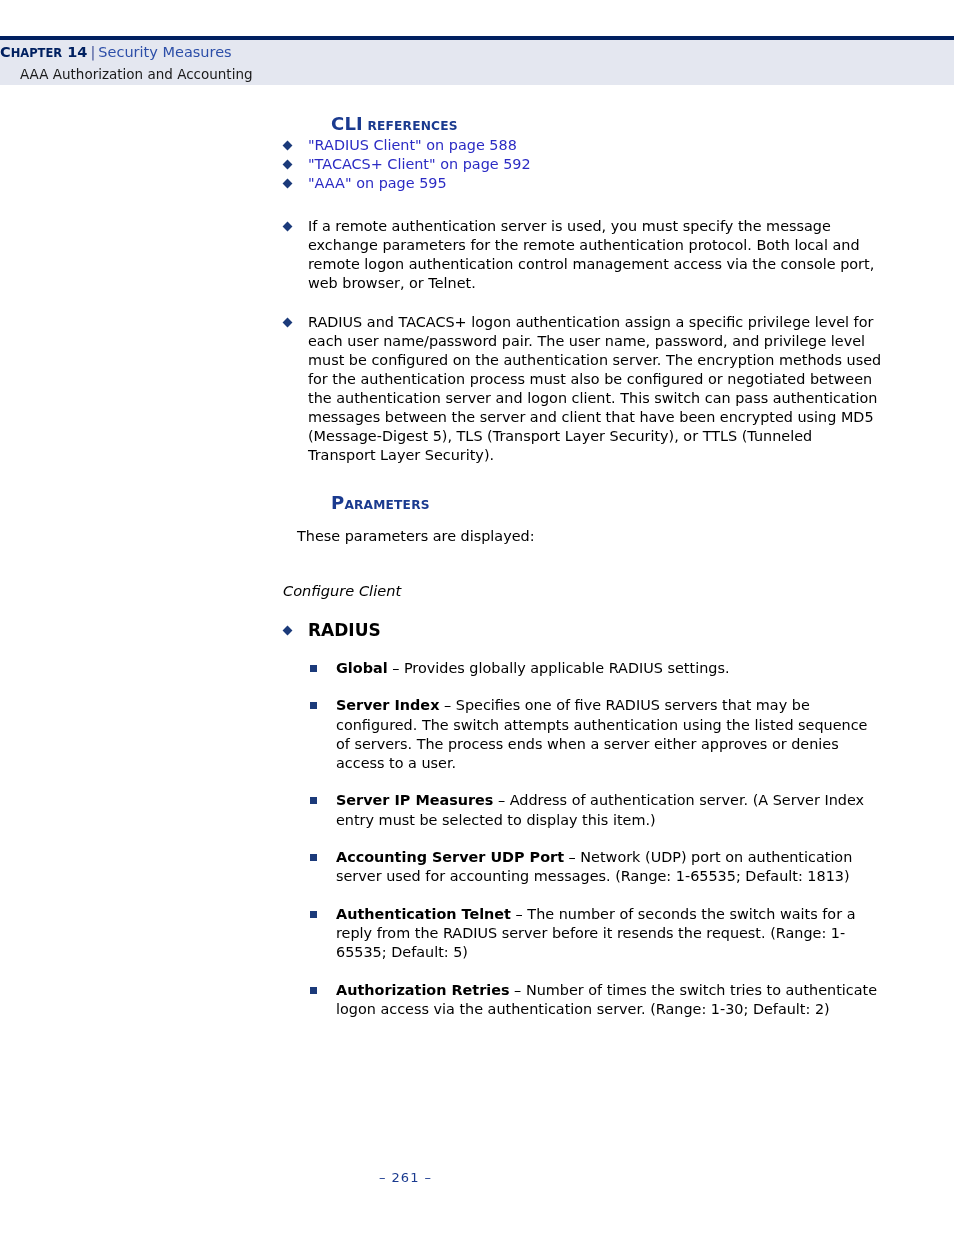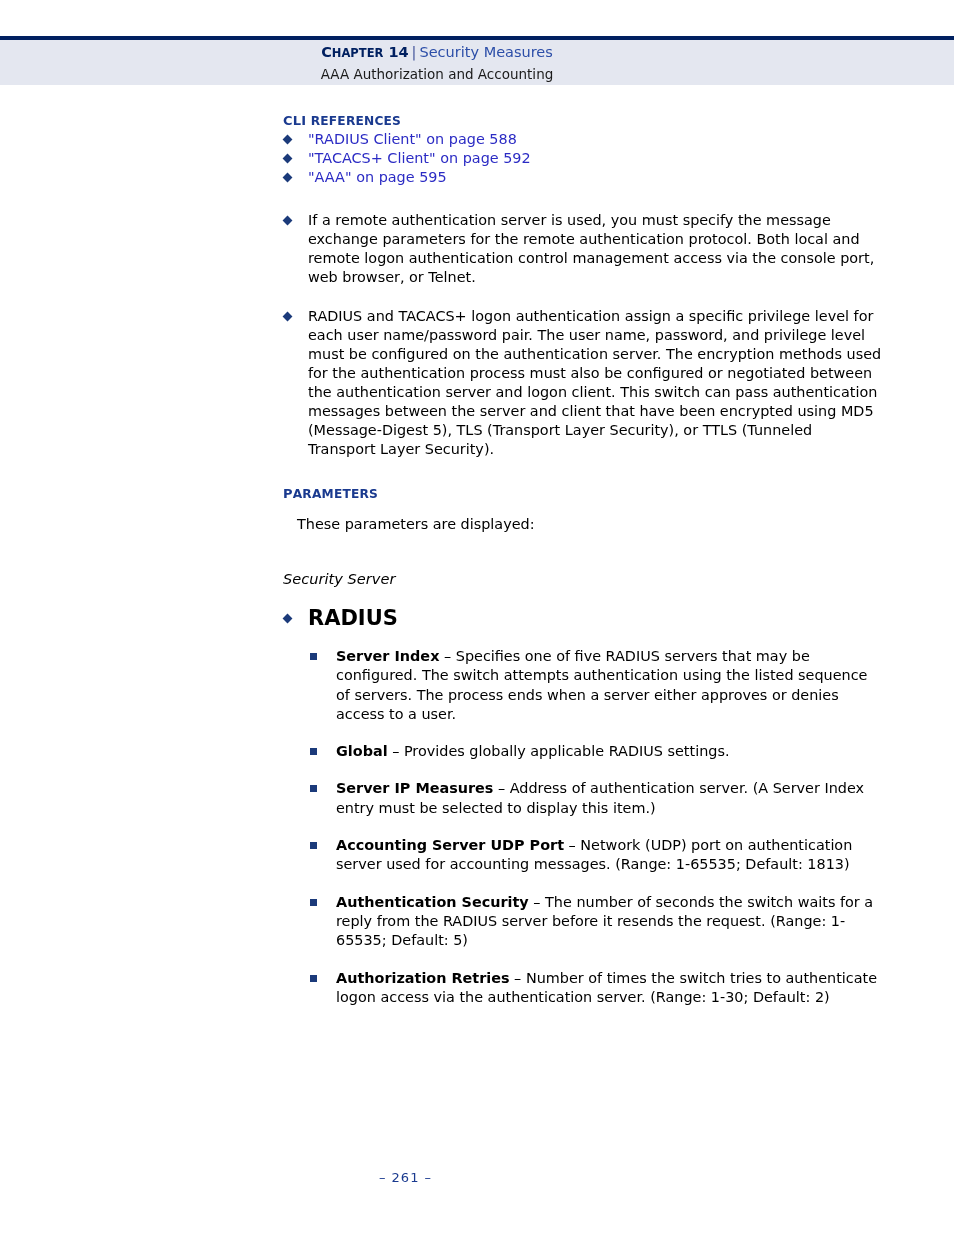--- a/index.html
+++ b/index.html
@@ -31,21 +31,21 @@
     left: 0;
     width: 954px;
     height: 45px;
     background: #e4e7f0;
   }
   .header-lines {
     position: absolute;
     top: 42px;
     left: 0;
     width: 874px;
-    text-align: center;
+    text-align: left;
     line-height: 21px;
   }
   .hdr-line1 {
     font-size: 14.5px;
     color: #1a3a8f;
     white-space: nowrap;
   }
   .hdr-chapter {
     font-weight: bold;
     color: #002060;
@@ -58,39 +58,41 @@
     color: #44559b;
     padding: 0 3px;
   }
   .hdr-sectitle {
     color: #2c4ea8;
   }
   .hdr-line2 {
     font-size: 13.5px;
     color: #1a1a1a;
     white-space: nowrap;
+    margin-left: 20px;
   }
 
   
   .content {
     position: absolute;
     top: 113px;
     left: 283px;
     width: 600px;
   }
 
   .sec-head {
     color: #1a3a8f;
     font-weight: bold;
     font-size: 12.2px;
     letter-spacing: 0.2px;
     margin: 0 0 2px 0;
   }
   .sec-head .cap {
-    font-size: 13px;
+    font-size: 18px;
+    margin-left: 48px;
   }
 
   
   .block-cli { margin-bottom: 0; }
   .gap-cmd { height: 24px; }
   .gap-params { height: 27px; }
 
   
   ul.d-list {
     list-style: none;
@@ -142,21 +144,21 @@
     margin: 0;
   }
   .gap-sm { height: 19px; }
   .gap-md { height: 22px; }
 
   
   .radius-item {
     position: relative;
     padding-left: 25px;
     font-weight: bold;
-    font-size: 21px;
+    font-size: 17px;
     line-height: 19px;
   }
   .radius-item .dia {
     position: absolute;
     left: 1px;
     top: 6px;
     width: 7px;
     height: 7px;
     background: #1b3a7a;
     transform: rotate(45deg);
@@ -231,34 +233,34 @@
   </div>
 
   <div class="gap-params"></div>
 
   <div>
     <div class="sec-head"><span class="cap">P</span><span>ARAMETERS</span></div>
     <p class="plain-line">These parameters are displayed:</p>
 
     <div class="gap-md"></div>
 
-    <p class="italic-head">Security Server</p>
+    <p class="italic-head">Configure Client</p>
 
     <div class="gap-md"></div>
 
     <div class="radius-item"><span class="dia"></span><span>RADIUS</span></div>
 
     <div class="gap-sm"></div>
 
     <ul class="s-list">
+      <li><span class="sq"></span><span class="term">Global</span><span> – Provides globally applicable RADIUS settings.</span></li>
       <li><span class="sq"></span><span class="term">Server Index</span><span> – Specifies one of five RADIUS servers that may be configured. The switch attempts authentication using the listed sequence of servers. The process ends when a server either approves or denies access to a user.</span></li>
-      <li><span class="sq"></span><span class="term">Global</span><span> – Provides globally applicable RADIUS settings.</span></li>
       <li><span class="sq"></span><span class="term">Server IP Measures</span><span> – Address of authentication server. (A Server Index entry must be selected to display this item.)</span></li>
       <li><span class="sq"></span><span class="term">Accounting Server UDP Port</span><span> – Network (UDP) port on authentication server used for accounting messages. (Range: 1-65535; Default: 1813)</span></li>
-      <li><span class="sq"></span><span class="term">Authentication Security</span><span> – The number of seconds the switch waits for a reply from the RADIUS server before it resends the request. (Range: 1-65535; Default: 5)</span></li>
+      <li><span class="sq"></span><span class="term">Authentication Telnet</span><span> – The number of seconds the switch waits for a reply from the RADIUS server before it resends the request. (Range: 1-65535; Default: 5)</span></li>
       <li><span class="sq"></span><span class="term">Authorization Retries</span><span> – Number of times the switch tries to authenticate logon access via the authentication server. (Range: 1-30; Default: 2)</span></li>
     </ul>
   </div>
 
 </div>
 
 <div class="footer">
   <span>–  261  –</span>
 </div>
 

